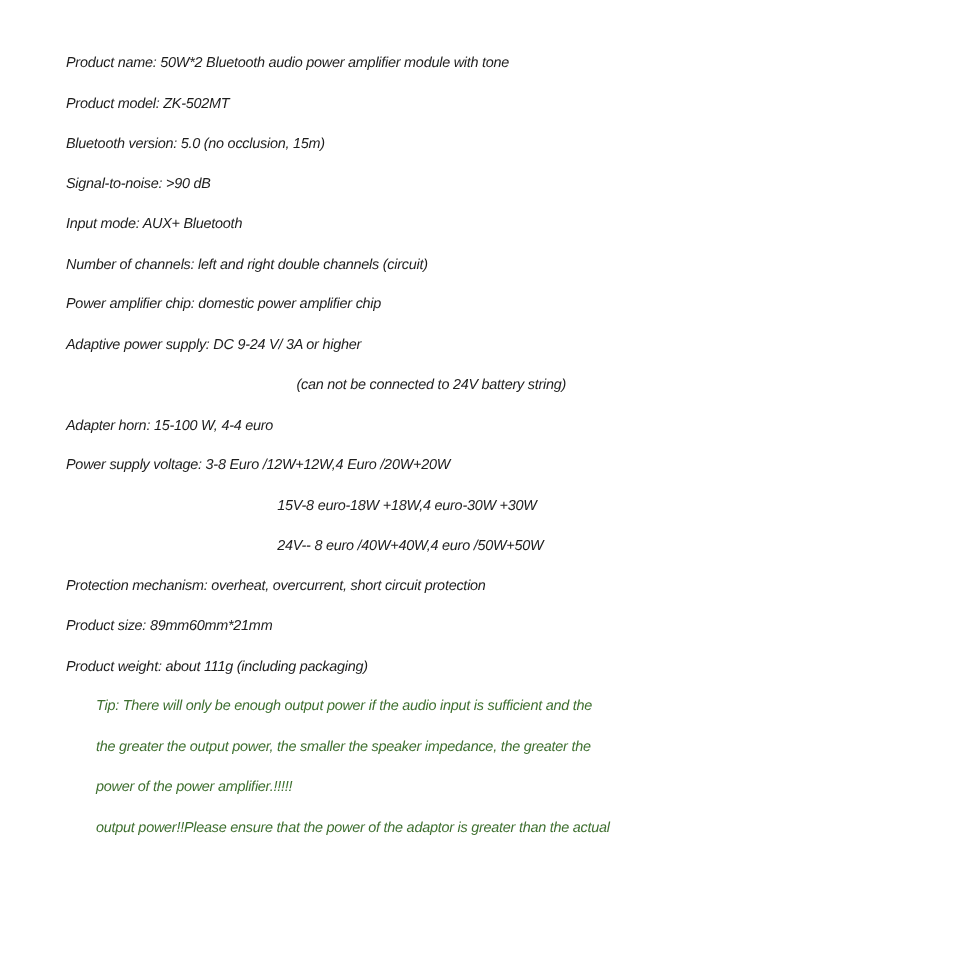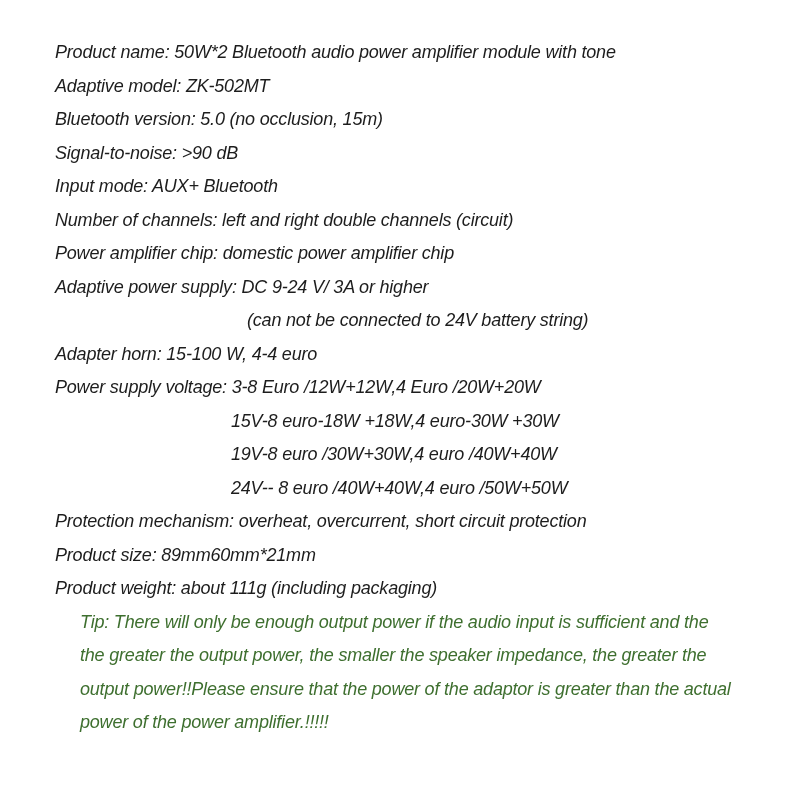--- a/index.html
+++ b/index.html
@@ -19,48 +19,47 @@
     width: 800px;
     height: 800px;
     background: var(--bg-color);
     padding-top: 36px;
     overflow: hidden;
   }
   .line {
     height: 33.5px;
     line-height: 33.5px;
     margin-left: 55px;
-    font-size: 18px;
+    font-size: 12px;
     font-style: italic;
     letter-spacing: -0.2px;
     white-space: nowrap;
     color: var(--text-color);
   }
   .line.indent-paren { margin-left: 247px; }
   .line.indent-volt  { margin-left: 231px; font-style: italic; }
   .line.tip          { color: var(--tip-color); margin-left: 80px; }
 </style>
 </head>
 <body>
 
 <div class="page">
   <div class="line">Product name: 50W*2 Bluetooth audio power amplifier module with tone</div>
-  <div class="line">Adaptive model: ZK-502MT</div>
+  <div class="line">Product model: ZK-502MT</div>
   <div class="line">Bluetooth version: 5.0 (no occlusion, 15m)</div>
   <div class="line">Signal-to-noise: &gt;90 dB</div>
   <div class="line">Input mode: AUX+ Bluetooth</div>
   <div class="line">Number of channels: left and right double channels (circuit)</div>
   <div class="line">Power amplifier chip: domestic power amplifier chip</div>
   <div class="line">Adaptive power supply: DC 9-24 V/ 3A or higher</div>
   <div class="line indent-paren">(can not be connected to 24V battery string)</div>
   <div class="line">Adapter horn: 15-100 W, 4-4 euro</div>
   <div class="line">Power supply voltage: 3-8 Euro /12W+12W,4 Euro /20W+20W</div>
   <div class="line indent-volt">15V-8 euro-18W +18W,4 euro-30W +30W</div>
-  <div class="line indent-volt">19V-8 euro /30W+30W,4 euro /40W+40W</div>
   <div class="line indent-volt">24V-- 8 euro /40W+40W,4 euro /50W+50W</div>
   <div class="line">Protection mechanism: overheat, overcurrent, short circuit protection</div>
   <div class="line">Product size: 89mm60mm*21mm</div>
   <div class="line">Product weight: about 111g (including packaging)</div>
   <div class="line tip">Tip: There will only be enough output power if the audio input is sufficient and the</div>
   <div class="line tip">the greater the output power, the smaller the speaker impedance, the greater the</div>
+  <div class="line tip">power of the power amplifier.!!!!!</div>
   <div class="line tip">output power!!Please ensure that the power of the adaptor is greater than the actual</div>
-  <div class="line tip">power of the power amplifier.!!!!!</div>
 </div>
 
 </body></html>

